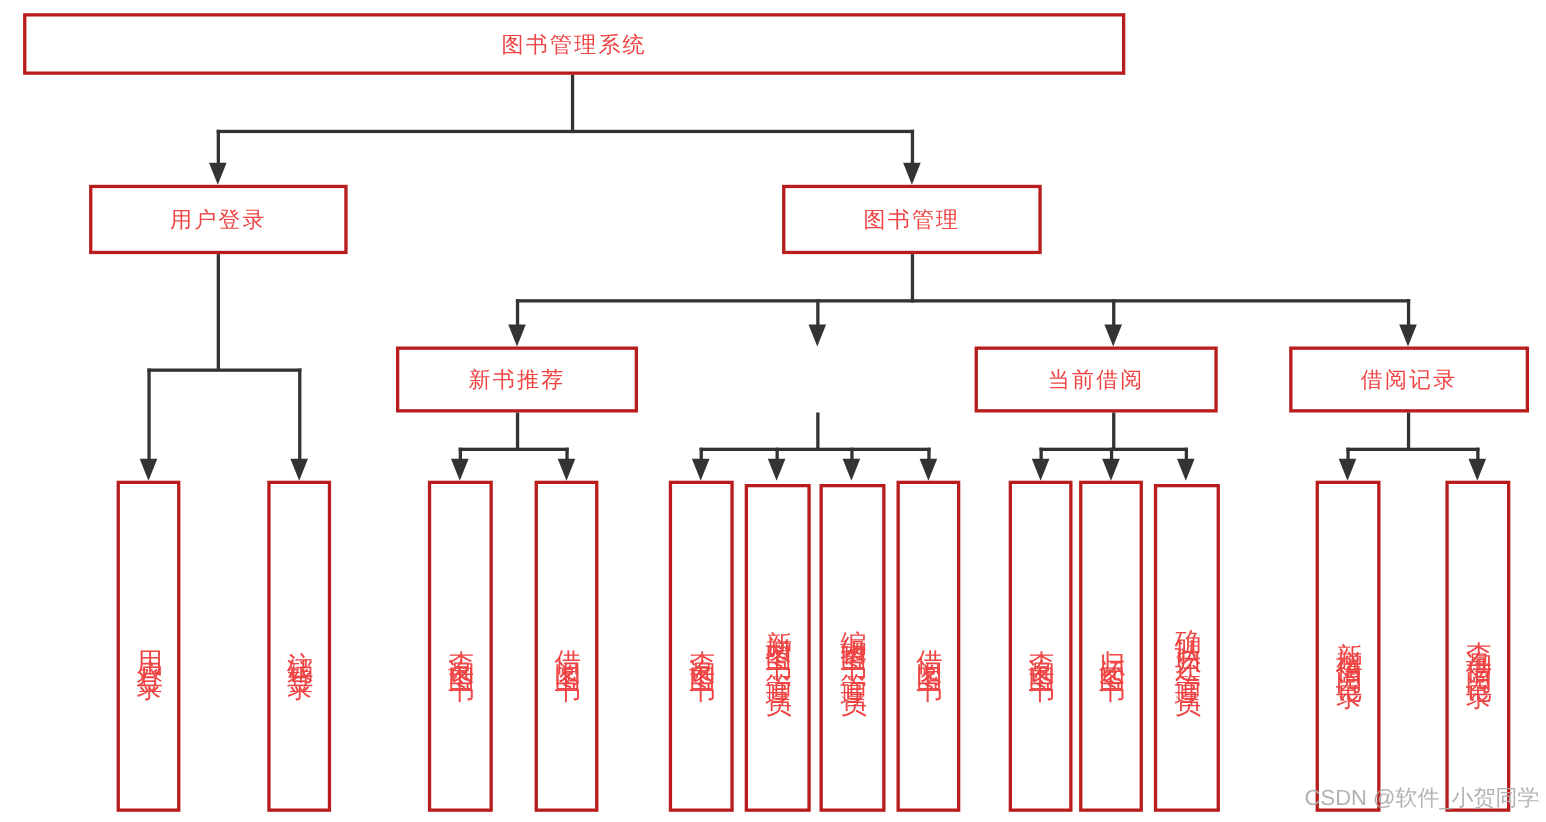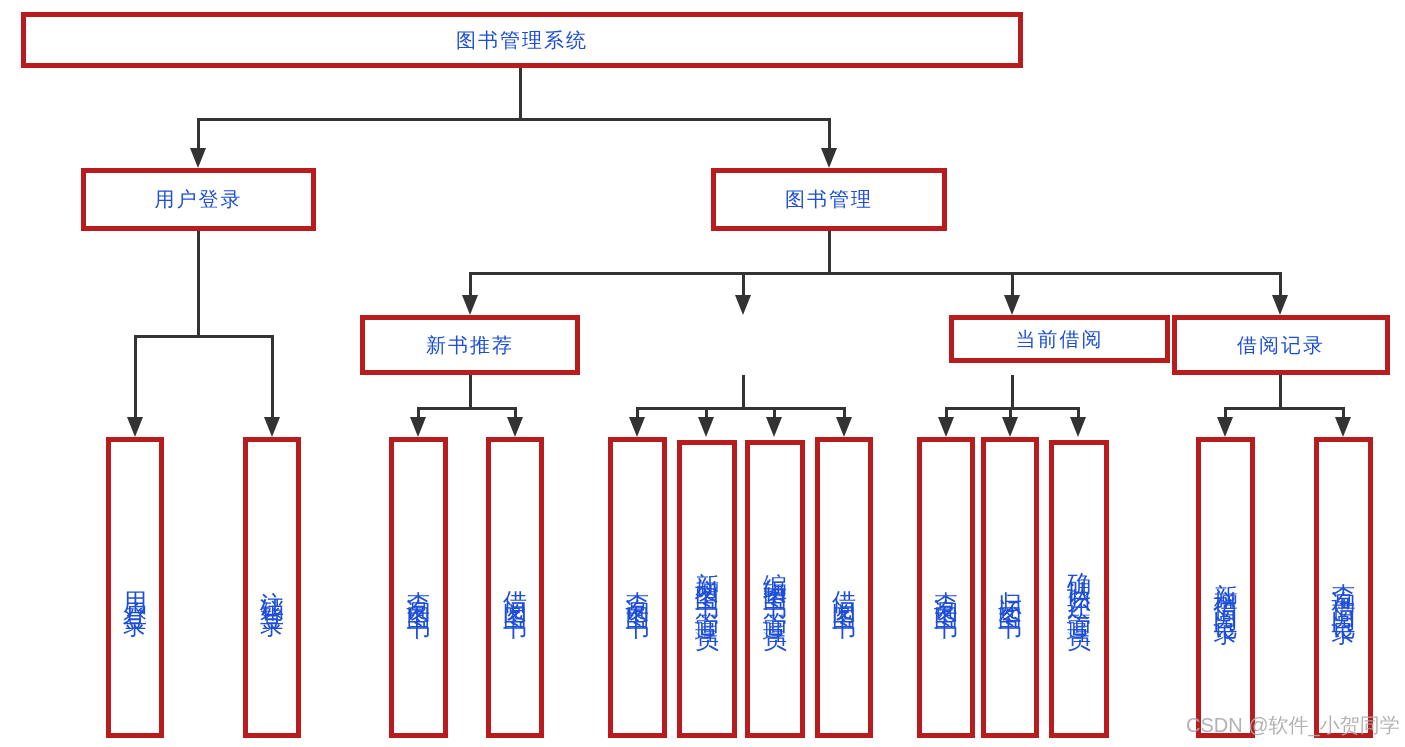--- a/index.html
+++ b/index.html
@@ -12,26 +12,26 @@
     position: relative;
     width: 1405px;
     height: 747px;
     background: #ffffff;
     overflow: hidden;
   }
   
   .box {
     position: absolute;
     box-sizing: border-box;
-    border: 5px solid #b91c1c;
+    border: 3px solid #b91c1c;
     background: #ffffff;
     display: flex;
     align-items: center;
     justify-content: center;
-    color: #1d4ed8;
+    color: #ef4444;
   }
   .box.h {
     font-size: 20px;
     letter-spacing: 2px;
     white-space: nowrap;
   }
   .box.v {
     font-size: 24px;
   }
   .box.v .vtext {
@@ -75,21 +75,21 @@
 
   <div class="box h" style="left:21px; top:12px; width:1002px; height:56px;">图书管理系统</div>
 
   <div class="box h" style="left:81px; top:168px; width:235px; height:63px;">用户登录</div>
 
   <div class="box h" style="left:711px; top:168px; width:236px; height:63px;">图书管理</div>
 
   <div class="box h" style="left:360px; top:315px; width:220px; height:60px;">新书推荐</div>
 
 
-  <div class="box h" style="left:949px; top:315px; width:221px; height:48px;">当前借阅</div>
+  <div class="box h" style="left:886px; top:315px; width:221px; height:60px;">当前借阅</div>
 
   <div class="box h" style="left:1172px; top:315px; width:218px; height:60px;">借阅记录</div>
 
   <div class="box v" style="left:106px; top:437px; width:58px; height:301px;">
     <span class="vtext">用户登录</span>
   </div>
   <div class="box v" style="left:243px; top:437px; width:58px; height:301px;">
     <span class="vtext">注销登录</span>
   </div>
 

